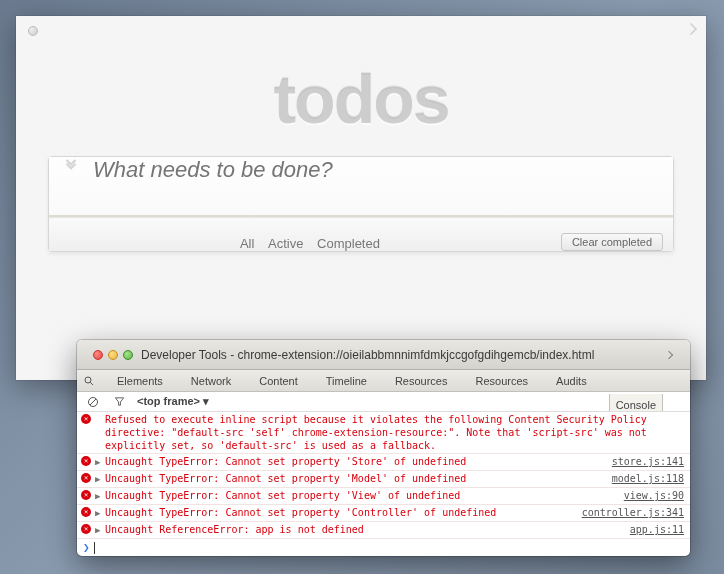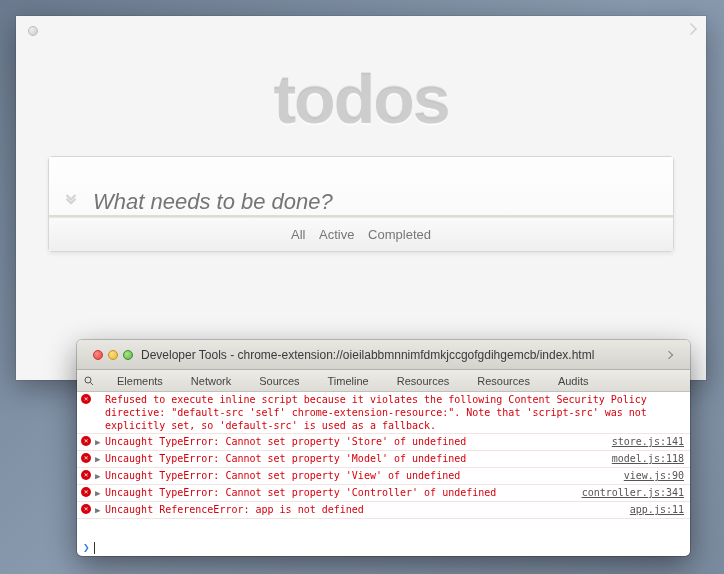--- a/index.html
+++ b/index.html
@@ -54,21 +54,21 @@
   margin-bottom: 18px;
 }
 .todo-panel {
   background: #fff;
   border: 1px solid #d6d6d6;
   border-radius: 4px;
   box-shadow: 0 2px 4px rgba(0,0,0,0.07);
 }
 .todo-input-row {
   display: flex;
-  align-items: flex-end;
+  align-items: flex-start;
   height: 60px;
   border-bottom: 2px solid #e0dccf;
   background: linear-gradient(#fefefe, #fafafa);
 }
 .toggle-all {
   width: 44px;
   text-align: center;
   color: #d4d4d4;
   font-size: 20px;
 }
@@ -76,21 +76,21 @@
   flex: 1;
   border: none;
   outline: none;
   font-size: 22px;
   font-style: italic;
   color: #a9a9a9;
   background: transparent;
 }
 .todo-footer {
   display: flex;
-  align-items: center;
+  align-items: flex-end;
   height: 34px;
   padding: 0 10px;
   background: linear-gradient(#fafafa, #efefef);
   border-top: 1px solid #e6e6e6;
   font-size: 13px;
   color: #777;
 }
 .filters {
   flex: 1;
   text-align: center;
@@ -231,20 +231,21 @@
             </svg>
         </div>
         <input class="todo-input" placeholder="What needs to be done?" style="">
       </div>
       <div class="todo-footer">
         <div class="filters">
           <span>All</span>
           <span>Active</span>
           <span>Completed</span>
         </div>
+        <button class="clear-btn">Clear completed</button>
       </div>
     </div>
   </div>
 </div>
 
 <div class="devtools">
   <div class="dt-titlebar">
     <div class="traffic">
       <div class="tl red"></div>
       <div class="tl yel"></div>
@@ -256,39 +257,53 @@
 
   <div class="dt-tabs">
     <span class="dt-icon">
       <svg width="12" height="12" viewBox="0 0 24 24" fill="none" stroke="#555" stroke-width="2">
           <circle cx="10" cy="10" r="6"></circle>
           <line x1="20" y1="20" x2="14.5" y2="14.5"></line>
         </svg>
     </span>
     <span class="tab">Elements</span>
     <span class="tab">Network</span>
-    <span class="tab">Sources</span>
+    <span class="tab">Content</span>
     <span class="tab">Timeline</span>
     <span class="tab">Resources</span>
     <span class="tab">Resources</span>
     <span class="tab">Audits</span>
     <span class="tab active">Console</span>
     <span class="spacer"></span>
     <span class="dt-err-badge">
       <span class="dot">✕</span>
       <span>6</span>
     </span>
     <span class="dt-icon">&gt;≡</span>
     <span class="dt-icon">
       <svg width="13" height="13" viewBox="0 0 24 24" fill="#555">
           <path d="M12 8a4 4 0 100 8 4 4 0 000-8zm9 4a9 9 0 01-.2 1.9l2.1 1.6-2 3.5-2.5-1a7 7 0 01-1.6.9l-.4 2.6h-4l-.4-2.6a7 7 0 01-1.6-.9l-2.5 1-2-3.5 2.1-1.6A9 9 0 013 12a9 9 0 01.2-1.9L1.1 8.5l2-3.5 2.5 1a7 7 0 011.6-.9L7.6 2.5h4l.4 2.6a7 7 0 011.6.9l2.5-1 2 3.5-2.1 1.6A9 9 0 0121 12z"></path>
         </svg>
     </span>
   </div>
 
+  <div class="dt-toolbar">
+    <span class="dt-icon">
+      <svg width="12" height="12" viewBox="0 0 24 24" fill="none" stroke="#555" stroke-width="2">
+          <circle cx="12" cy="12" r="9"></circle>
+          <line x1="6" y1="18" x2="18" y2="6"></line>
+        </svg>
+    </span>
+    <span class="dt-icon">
+      <svg width="11" height="11" viewBox="0 0 24 24" fill="none" stroke="#555" stroke-width="2">
+          <polygon points="3 4 21 4 14 13 14 20 10 20 10 13 3 4"></polygon>
+        </svg>
+    </span>
+    <span class="frame">&lt;top frame&gt; ▾</span>
+  </div>
 
   <div class="dt-console">
 
   <div class="dt-row">
         <span class="ic">
           <span class="ball">✕</span>
         </span>
         <span class="tri"></span>
         <span class="msg">Refused to execute inline script because it violates the following Content Security Policy directive: "default-src 'self' chrome-extension-resource:". Note that 'script-src' was not explicitly set, so 'default-src' is used as a fallback.</span>
       </div>

